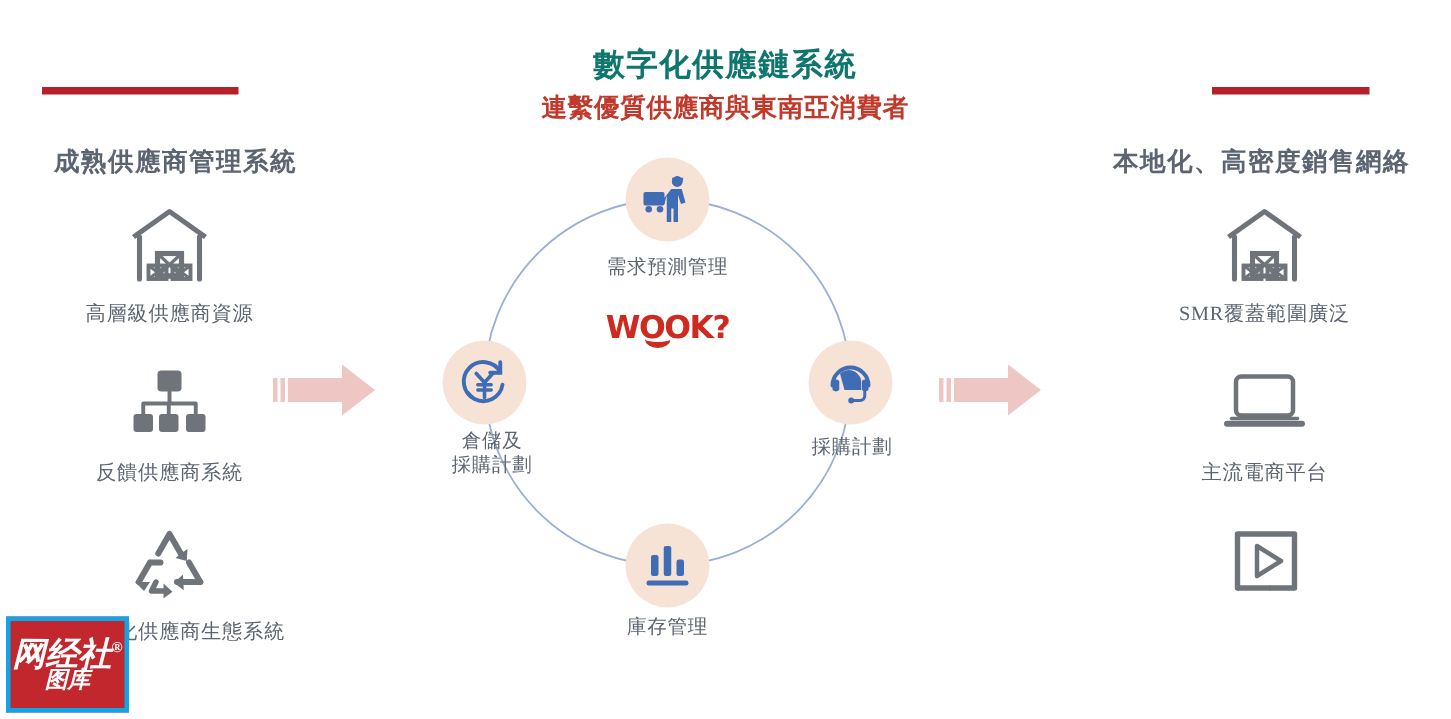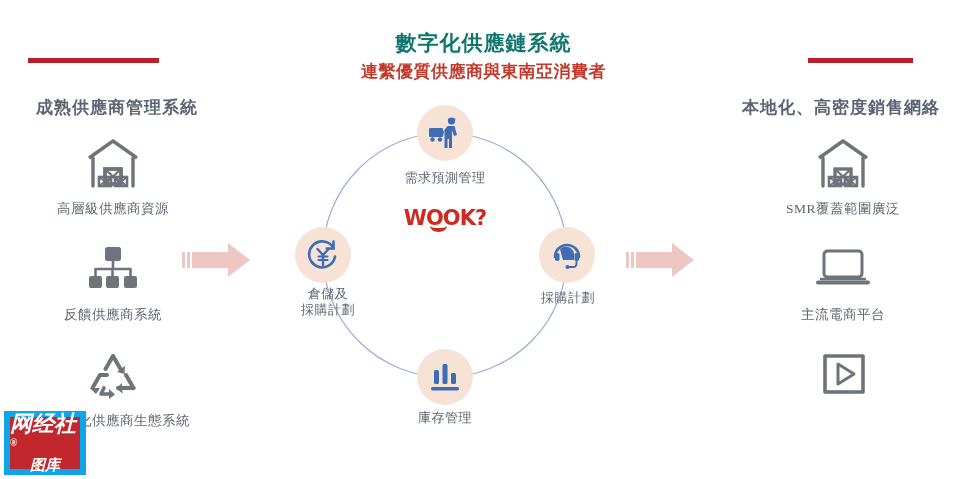--- a/index.html
+++ b/index.html
@@ -160,21 +160,21 @@
     letter-spacing: 1px;
     white-space: nowrap;
   }
 
   
   #watermark {
     position: absolute;
     left: 4px; top: 411px;
     width: 82px; height: 64px;
     background: #c1272d;
-    border: 6px solid #0ea5e9;
+    border: 3px solid #0ea5e9;
     box-sizing: border-box;
     display: flex;
     flex-direction: column;
     align-items: center;
     justify-content: center;
     color: #ffffff;
     font-weight: bold;
     line-height: 1.05;
     font-family: "Liberation Serif", serif;
   }

